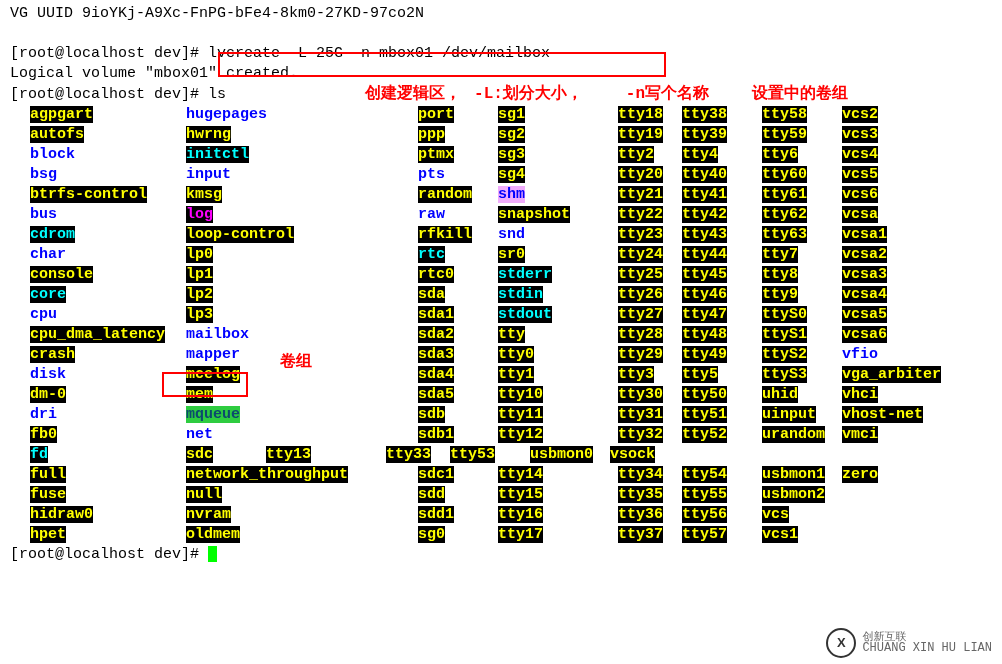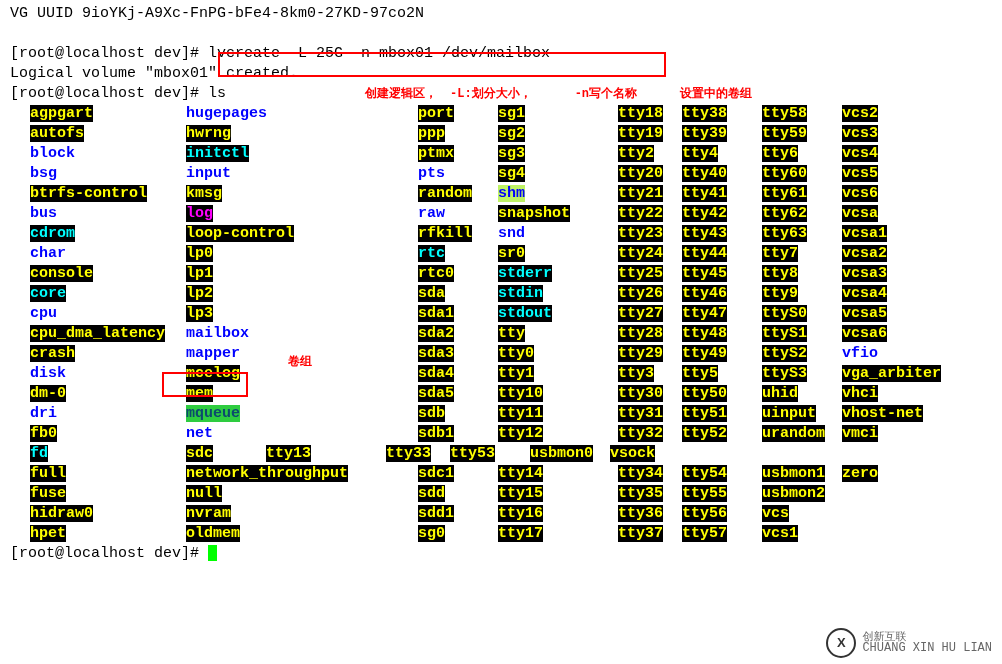--- a/index.html
+++ b/index.html
@@ -14,42 +14,42 @@
     height: 656px;
     overflow: hidden;
     position: relative;
   }
   .hl { background: #000000; }
   .yel { color: #ffff00; font-weight: bold; }
   .cyan { color: #00ffff; font-weight: bold; }
   .blue { color: #0000ff; font-weight: bold; }
   .mag { color: #ff00ff; font-weight: bold; }
   .grnbg { background: #2ecc40; color: #0c4a6e; font-weight: bold; }
-  .shm { background: #bef264; color: #0000ff; font-weight: bold; }
+  .shm { background: #f0abfc; color: #0000ff; font-weight: bold; }
   .black { color: #000; }
   .row { display: flex; }
   .c0 { width: 156px; display:inline-block;padding-left:20px; }
   .c1 { width: 232px; display:inline-block; }
   .c2 { width: 80px; display:inline-block; }
   .c3 { width: 120px; display:inline-block; }
   .c4 { width: 64px; display:inline-block; }
   .c5 { width: 80px; display:inline-block; }
   .c6 { width: 80px; display:inline-block; }
   .c7 { width: 150px; display:inline-block; }
   .redbox1 {
     position: absolute;
     border: 2px solid #ff0000;
     left: 218px; top: 52px; width: 444px; height: 21px;
   }
   .redbox2 {
     position: absolute;
     border: 2px solid #ff0000;
     left: 162px; top: 372px; width: 82px; height: 21px;
   }
-  .anno { color: #ff0000; font-size: 12px; font-weight: bold; }
+  .anno { color: #ff0000; font-size: 16px; font-weight: bold; }
   .logo {
     position: absolute;
     right: 10px; bottom: 6px;
     font-size: 13px; color: #999;
     display: flex; align-items: center; gap: 6px;
   }
   .logo .brand { font-size: 11px; line-height: 11px; color:#666 }
   .logo-icon {
     width: 26px; height: 26px; border:2px solid #333; border-radius:50%;
     display:inline-flex; align-items:center; justify-content:center; font-weight:bold; color:#333;
@@ -298,18 +298,18 @@
       <span class="c7"></span>
     </div>
   </div>
 
 <div>
   <span class="black">[root@localhost dev]# </span><span class="cursor"></span>
 </div>
 
 <div class="redbox1"></div>
 <div class="redbox2"></div>
-<div class="anno" style="position:absolute; left:288px; top:352px;">卷组</div>
+<div class="anno" style="position:absolute; left:280px; top:352px;">卷组</div>
 
 <div class="logo">
   <span class="logo-icon">X</span>
   <span class="brand"><span>创新互联</span><br><span style="font-size:12px">CHUANG XIN HU LIAN</span></span>
 </div>
 
 </body></html>

